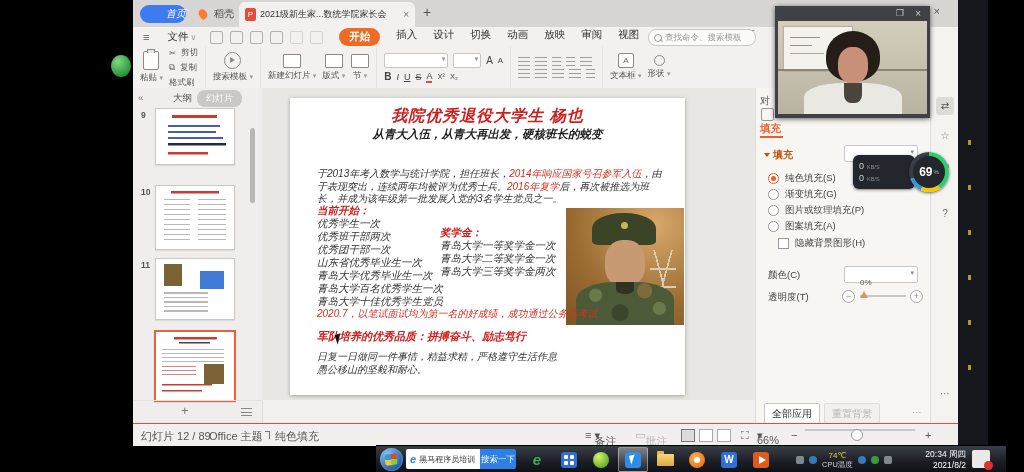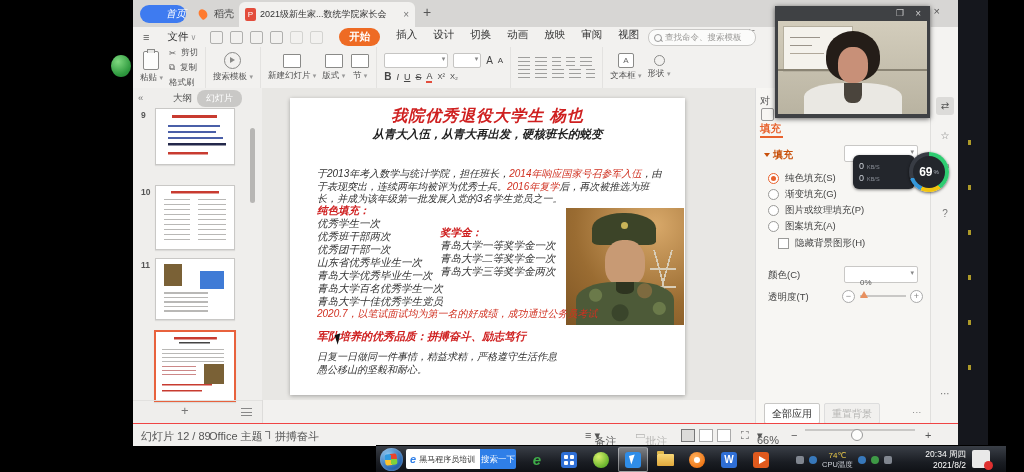--- a/index.html
+++ b/index.html
@@ -383,21 +383,21 @@
         <span class="plus">+</span>
         <span class="lines"></span>
       </div>
     </div>
 
     <div id="canvas">
       <div id="slide">
         <div class="title">我院优秀退役大学生  杨也</div>
         <div class="subtitle">从青大入伍，从青大再出发，硬核班长的蜕变</div>
         <div class="para"><span>于2013年考入数学与统计学院，担任班长，</span><span class="red">2014年响应国家号召参军入伍</span><span>，由于表现突出，连续两年均被评为优秀士兵。</span><span class="red">2016年复学</span><span>后，再次被推选为班长，并成为该年级第一批发展入党的3名学生党员之一。</span></div>
-        <div class="awt">纯色填充：</div>
+        <div class="awt">当前开始：</div>
         <div class="awards">
           <div>优秀学生一次</div>
           <div>优秀班干部两次</div>
           <div>优秀团干部一次</div>
           <div>山东省优秀毕业生一次</div>
           <div>青岛大学优秀毕业生一次</div>
           <div>青岛大学百名优秀学生一次</div>
           <div>青岛大学十佳优秀学生党员</div>
         </div>
         <div class="schol">
@@ -476,21 +476,21 @@
       <span class="sic" style="top:100px;">☆</span>
       <span class="sic" style="top:130px;">▭</span>
       <span class="sic" style="top:178px;">?</span>
       <span class="sic" style="top:358px;">⋯</span>
     </div>
 
     <div id="statusbar">
       <span style="left:8px;">幻灯片 12 / 89</span>
       <span style="left:76px;">Office 主题</span>
       <span style="left:132px;color:#777;">Ꞁ</span>
-      <span style="left:142px;">拼搏奋斗</span>
+      <span style="left:142px;">纯色填充</span>
       <span style="left:452px;">≡ <span>备注</span> ▾</span>
       <span style="left:502px;color:#b5b4b2;">▭ <span>批注</span></span>
       <span class="vico sel" style="left:548px;"></span>
       <span class="vico" style="left:566px;"></span>
       <span class="vico" style="left:584px;"></span>
       <span style="left:608px;">⛶</span>
       <span style="left:624px;"><span>66%</span> ▾</span>
       <span style="left:658px;">−</span>
       <span id="zoomtrack"></span>
       <span id="zoomthumb"></span>

